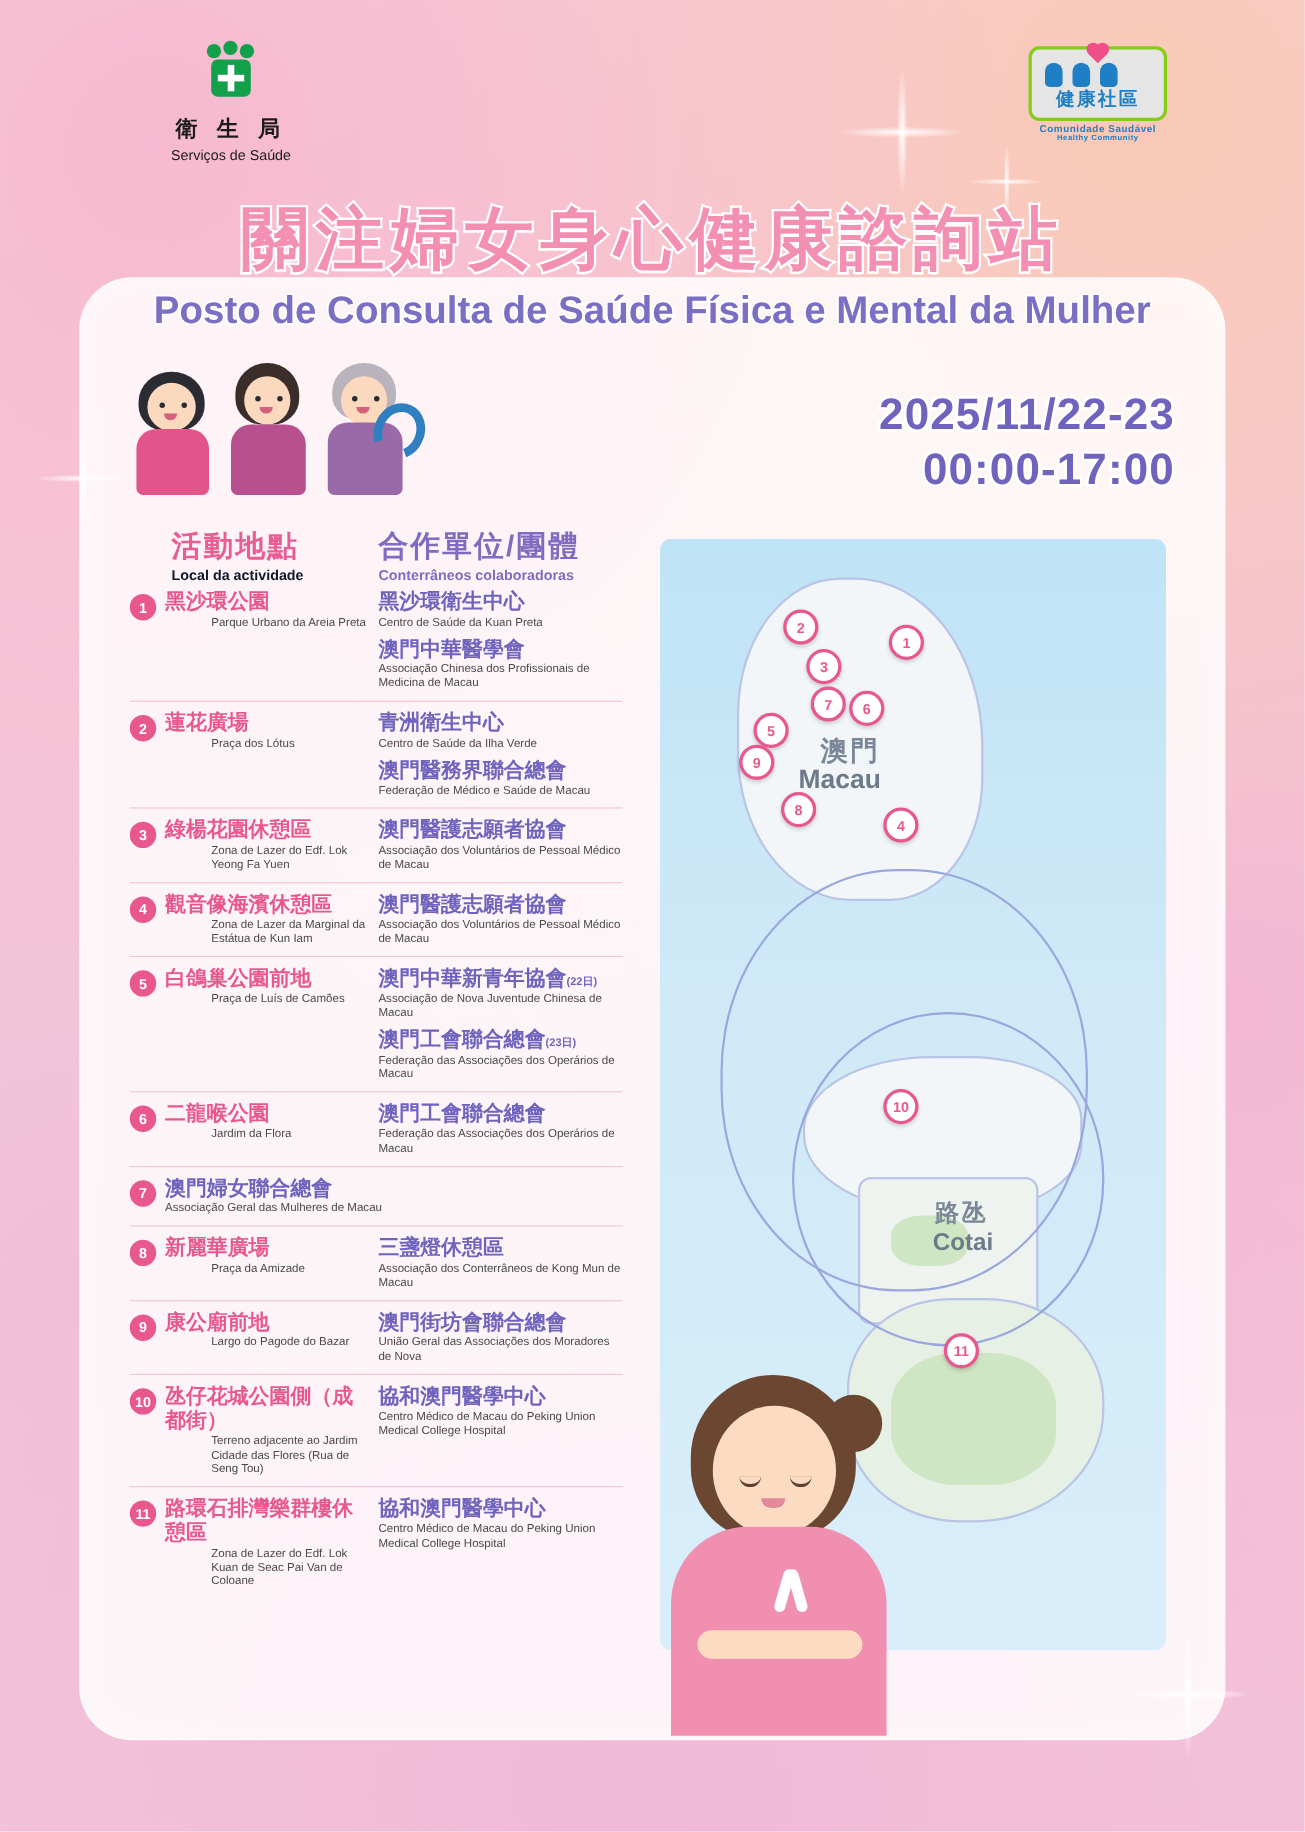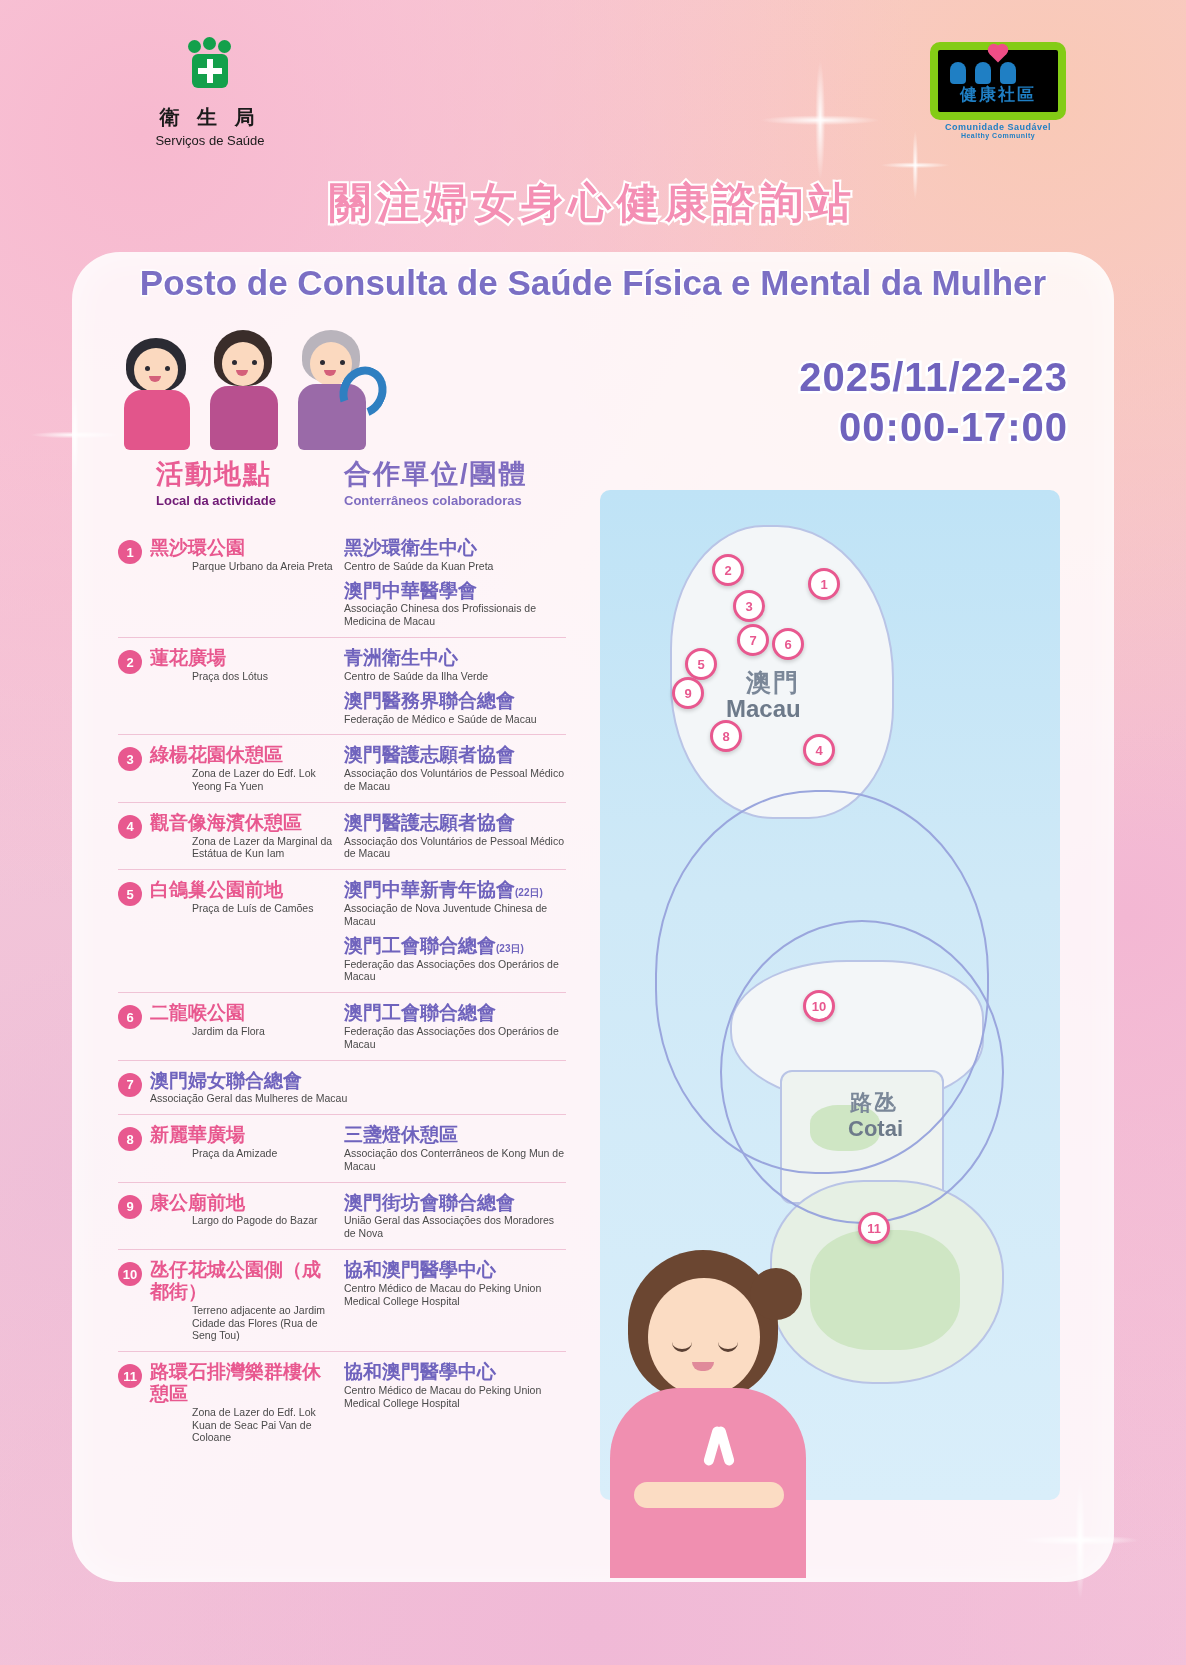--- a/index.html
+++ b/index.html
@@ -31,36 +31,36 @@
   }
   .ssm-mark .cross:before{content:"";position:absolute;left:15px;top:5px;width:6px;height:24px;background:#fff;}
   .ssm-mark .cross:after{content:"";position:absolute;left:6px;top:14px;width:24px;height:6px;background:#fff;}
   .ssm-mark .head{position:absolute;width:13px;height:13px;border-radius:50%;background:#13a04b;top:0;}
   .ssm-mark .h1{left:10px;} .ssm-mark .h2{left:25px;top:-3px;} .ssm-mark .h3{left:40px;}
   .logo-left .cn{font-size:20px;font-weight:bold;color:#1b1b1b;letter-spacing:6px;margin-top:6px;}
   .logo-left .pt{font-size:13px;color:#1b1b1b;margin-top:2px;}
 
   .logo-right{position:absolute;right:108px;top:42px;width:160px;text-align:center;}
   .crown-box{
-    width:120px;height:62px;margin:0 auto;border:8px solid #84cc16;border-radius:10px;
-    background:#000000;position:relative;
+    width:120px;height:62px;margin:0 auto;border:3px solid #84cc16;border-radius:10px;
+    background:#e5e5e5;position:relative;
   }
   .crown-box .dots{position:absolute;left:12px;top:12px;display:flex;gap:9px;}
   .crown-box .dots i{display:block;width:16px;height:22px;border-radius:8px 8px 4px 4px;background:#1f7fc4;}
   .crown-box .heart{position:absolute;left:50%;top:-2px;transform:translateX(-50%) rotate(-45deg);width:12px;height:12px;background:#ef4e86;}
   .crown-box .heart:before,.crown-box .heart:after{content:"";position:absolute;width:12px;height:12px;border-radius:50%;background:#ef4e86;}
   .crown-box .heart:before{top:-6px;left:0;} .crown-box .heart:after{top:0;left:6px;}
   .crown-box .cn{position:absolute;left:0;right:0;bottom:6px;font-size:17px;font-weight:bold;color:#1f7fc4;letter-spacing:2px;}
   .logo-right .pt{font-size:9px;color:#1f7fc4;font-weight:bold;margin-top:2px;letter-spacing:.5px;}
   .logo-right .en{font-size:7px;color:#1f7fc4;font-weight:bold;letter-spacing:.5px;}
 
   
   .title-cn{
     position:absolute;left:0;right:0;top:175px;text-align:center;
-    font-size:42px;font-weight:bold;letter-spacing:6px;
+    font-size:62px;font-weight:bold;letter-spacing:6px;
     color:#f48fb4;
     -webkit-text-stroke:4px #ffffff;
     paint-order:stroke fill;
     text-shadow:0 3px 0 rgba(255,255,255,.6);
   }
   .title-pt{
     position:absolute;left:0;right:0;top:263px;text-align:center;
     font-size:35px;font-weight:bold;letter-spacing:0px;
     color:#7b6fc4;
     -webkit-text-stroke:3px #ffffff;
@@ -98,23 +98,23 @@
   .p2 .body{left:6px;top:56px;width:68px;height:64px;background:#b8508f;}
   .p3{left:172px;width:92px;height:120px;}
   .p3 .hair{left:12px;top:0;width:58px;height:52px;background:#b9b4bc;}
   .p3 .face{left:20px;top:12px;width:42px;height:44px;}
   .p3 .body{left:8px;top:54px;width:68px;height:66px;background:#9a6aa8;}
   .phone{position:absolute;right:-4px;top:36px;width:30px;height:36px;border:8px solid #2f7fc1;border-radius:50%;border-bottom-color:transparent;transform:rotate(25deg);}
   .eye{position:absolute;width:5px;height:5px;border-radius:50%;background:#2b2b33;}
   .mouth{position:absolute;width:12px;height:6px;border-radius:0 0 12px 12px;background:#d4607a;}
 
   
-  .col-head{position:absolute;top:456px;}
+  .col-head{position:absolute;top:478px;}
   .col-head .cn{font-size:27px;font-weight:bold;color:#e95d94;letter-spacing:2px;}
-  .col-head .pt{font-size:13px;font-weight:bold;color:#701a75;margin-top:1px;}
+  .col-head .pt{font-size:13px;font-weight:bold;color:#0f172a;margin-top:1px;}
   #head-local{left:156px;}
   #head-assoc{left:344px;}
   #head-assoc .cn{color:#7f6cc0;}
   #head-assoc .pt{color:#7f6cc0;}
 
   
   .list{position:absolute;left:118px;top:528px;width:448px;}
   .row{display:flex;gap:8px;padding:9px 0 9px 0;border-bottom:1px solid #f0c3d6;}
   .row:last-child{border-bottom:none;}
   .num{

